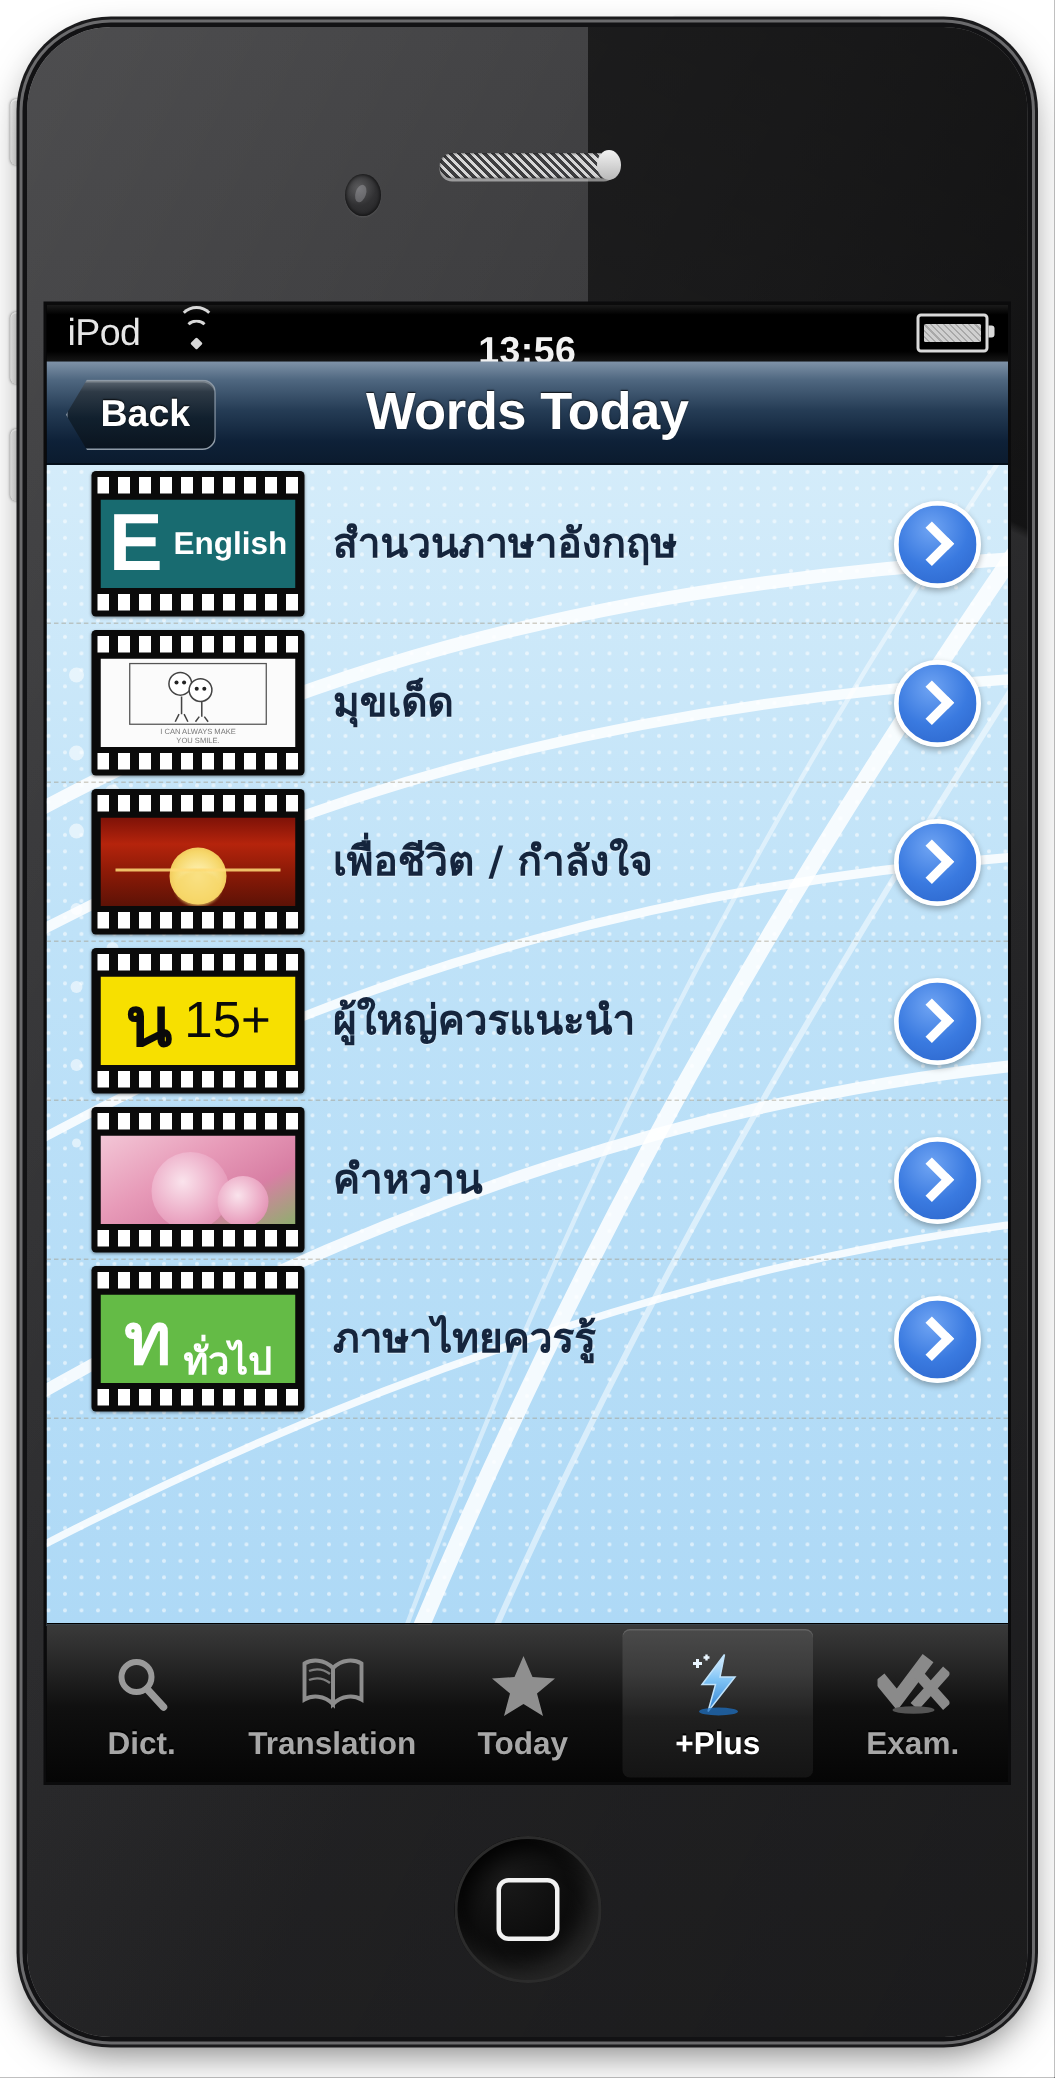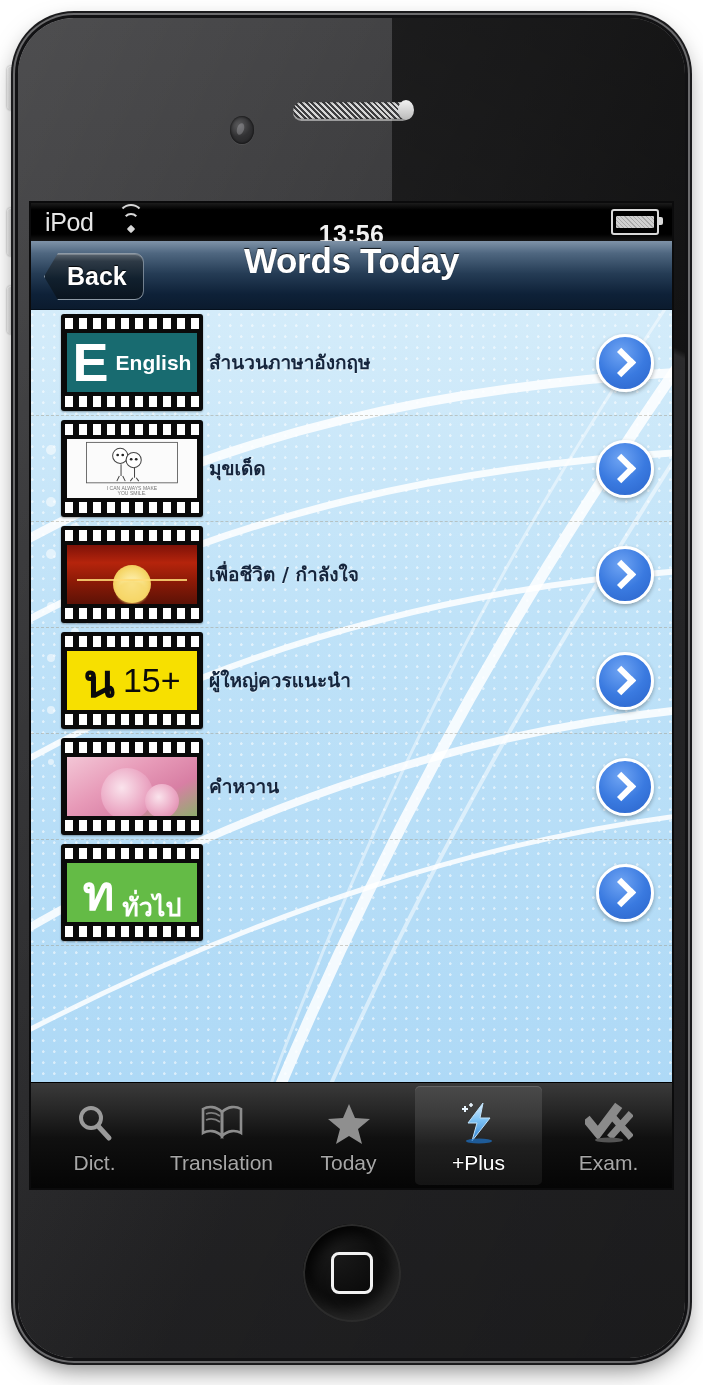--- a/index.html
+++ b/index.html
@@ -77,21 +77,21 @@
     background:#000;display:flex;align-items:center;}
   .battery::after{content:"";position:absolute;right:-6px;top:6px;width:4px;height:8px;
     background:#d9d9d9;border-radius:0 2px 2px 0;}
   .battery .fill{height:12px;margin:0 3px;flex:1;border-radius:1px;
     background:repeating-linear-gradient(45deg,#cfcfcf 0 2px,#a8a8a8 2px 3px);}
 
   
   .navbar{position:relative;height:68px;
     background:linear-gradient(180deg,#7f93a8 0%,#4f6780 18%,#253c55 48%,#0e2138 78%,#0b1b2e 100%);
     border-bottom:1px solid #05101d;
-    display:flex;justify-content:center;}
+    display:flex;align-items:center;justify-content:center;}
   .navtitle{color:#fff;font-size:35px;font-weight:700;letter-spacing:-.3px;
     text-shadow:0 -1px 1px rgba(0,0,0,.85);}
   .backbtn{position:absolute;left:13px;top:12px;height:45px;padding:0 16px 0 22px;
     display:flex;align-items:center;
     color:#fff;font-size:25px;font-weight:700;text-shadow:0 -1px 1px rgba(0,0,0,.9);
     background:linear-gradient(180deg,#5a6570 0%,#2e3a46 16%,#11202e 55%,#0a141f 100%);
     border:1px solid #8e9aa6;border-right-width:1px;
     border-radius:6px 9px 9px 6px;
     clip-path:polygon(0 50%, 14px 0, 100% 0, 100% 100%, 14px 100%);
     box-shadow:inset 0 1px 0 rgba(255,255,255,.22);}
@@ -107,21 +107,21 @@
     border-bottom:1px dashed rgba(160,150,130,.45);}
   .thumb{margin-left:30px;width:142px;height:97px;flex:0 0 auto;position:relative;
     background:#0a0a0a;border-radius:3px;
     box-shadow:0 1px 2px rgba(0,0,0,.35);
     display:flex;align-items:center;justify-content:center;}
   .perf{position:absolute;left:4px;right:4px;height:11px;
     background:repeating-linear-gradient(90deg,#fff 0 8px,#0a0a0a 8px 14px);}
   .perf.top{top:4px;} .perf.bot{bottom:4px;}
   .frame-inner{position:absolute;left:6px;right:6px;top:19px;bottom:19px;
     overflow:hidden;display:flex;align-items:center;justify-content:center;}
-  .rowtitle{margin-left:6px;color:#15253d;font-size:19px;font-weight:700;
+  .rowtitle{margin-left:19px;color:#15253d;font-size:27px;font-weight:700;
     font-family:"DejaVu Sans","Liberation Sans",sans-serif;line-height:1.15;
     text-shadow:0 1px 0 rgba(255,255,255,.5);}
   .chev{position:absolute;right:18px;top:50%;transform:translateY(-50%);
     width:52px;height:52px;border-radius:50%;
     background:radial-gradient(circle at 42% 30%, #6fa4f3 0%, #3a7ae0 52%, #2a63c9 100%);
     border:3px solid #ffffff;
     box-shadow:0 2px 4px rgba(0,0,0,.3);
     display:flex;align-items:center;justify-content:center;}
   .chev span{display:block;width:15px;height:15px;border-top:6px solid #fff;
     border-right:6px solid #fff;transform:rotate(45deg) translate(-3px,3px);}
@@ -151,21 +151,21 @@
   .art-thai .lbl{font-size:25px;font-weight:700;font-family:"DejaVu Sans",sans-serif;margin-top:28px;}
 
   
   .tabbar{position:absolute;left:0;right:0;bottom:0;height:105px;
     background:linear-gradient(180deg,#3a3a3a 0%,#262626 26%,#101010 52%,#050505 100%);
     border-top:1px solid #000;display:flex;}
   .tab{flex:1;position:relative;display:flex;flex-direction:column;
     align-items:center;justify-content:center;gap:5px;padding-top:4px;}
   .tab.selected{background:linear-gradient(180deg,#4a4a4a 0%,#3a3a3a 30%,#1f1f1f 60%,#141414 100%);
     border-radius:5px;margin:3px;box-shadow:inset 0 1px 0 rgba(255,255,255,.14);}
-  .tab .tlabel{font-size:21px;font-weight:400;color:#a7a7a7;
+  .tab .tlabel{font-size:21px;font-weight:700;color:#a7a7a7;
     text-shadow:0 -1px 0 rgba(0,0,0,.9);}
   .tab.selected .tlabel{color:#ffffff;}
   .ticon{height:46px;display:flex;align-items:center;justify-content:center;}
 </style>
 </head>
 <body>
 
 <div id="device-frame">
 
   <div class="hw-power"></div>
@@ -334,20 +334,21 @@
           <div class="thumb">
             <div class="perf top"></div>
             <div class="perf bot"></div>
             <div class="frame-inner">
               <div class="art art-thai">
                 <span class="th">ท</span>
                 <span class="lbl">ทั่วไป</span>
               </div>
             </div>
           </div>
+          <div class="rowtitle">ภาษาไทยควรรู้</div>
           <div class="chev">
               <span></span>
             </div>
         </div>
       </div>
 
       <div class="tabbar">
 
         <div class="tab">
           <div class="ticon">

